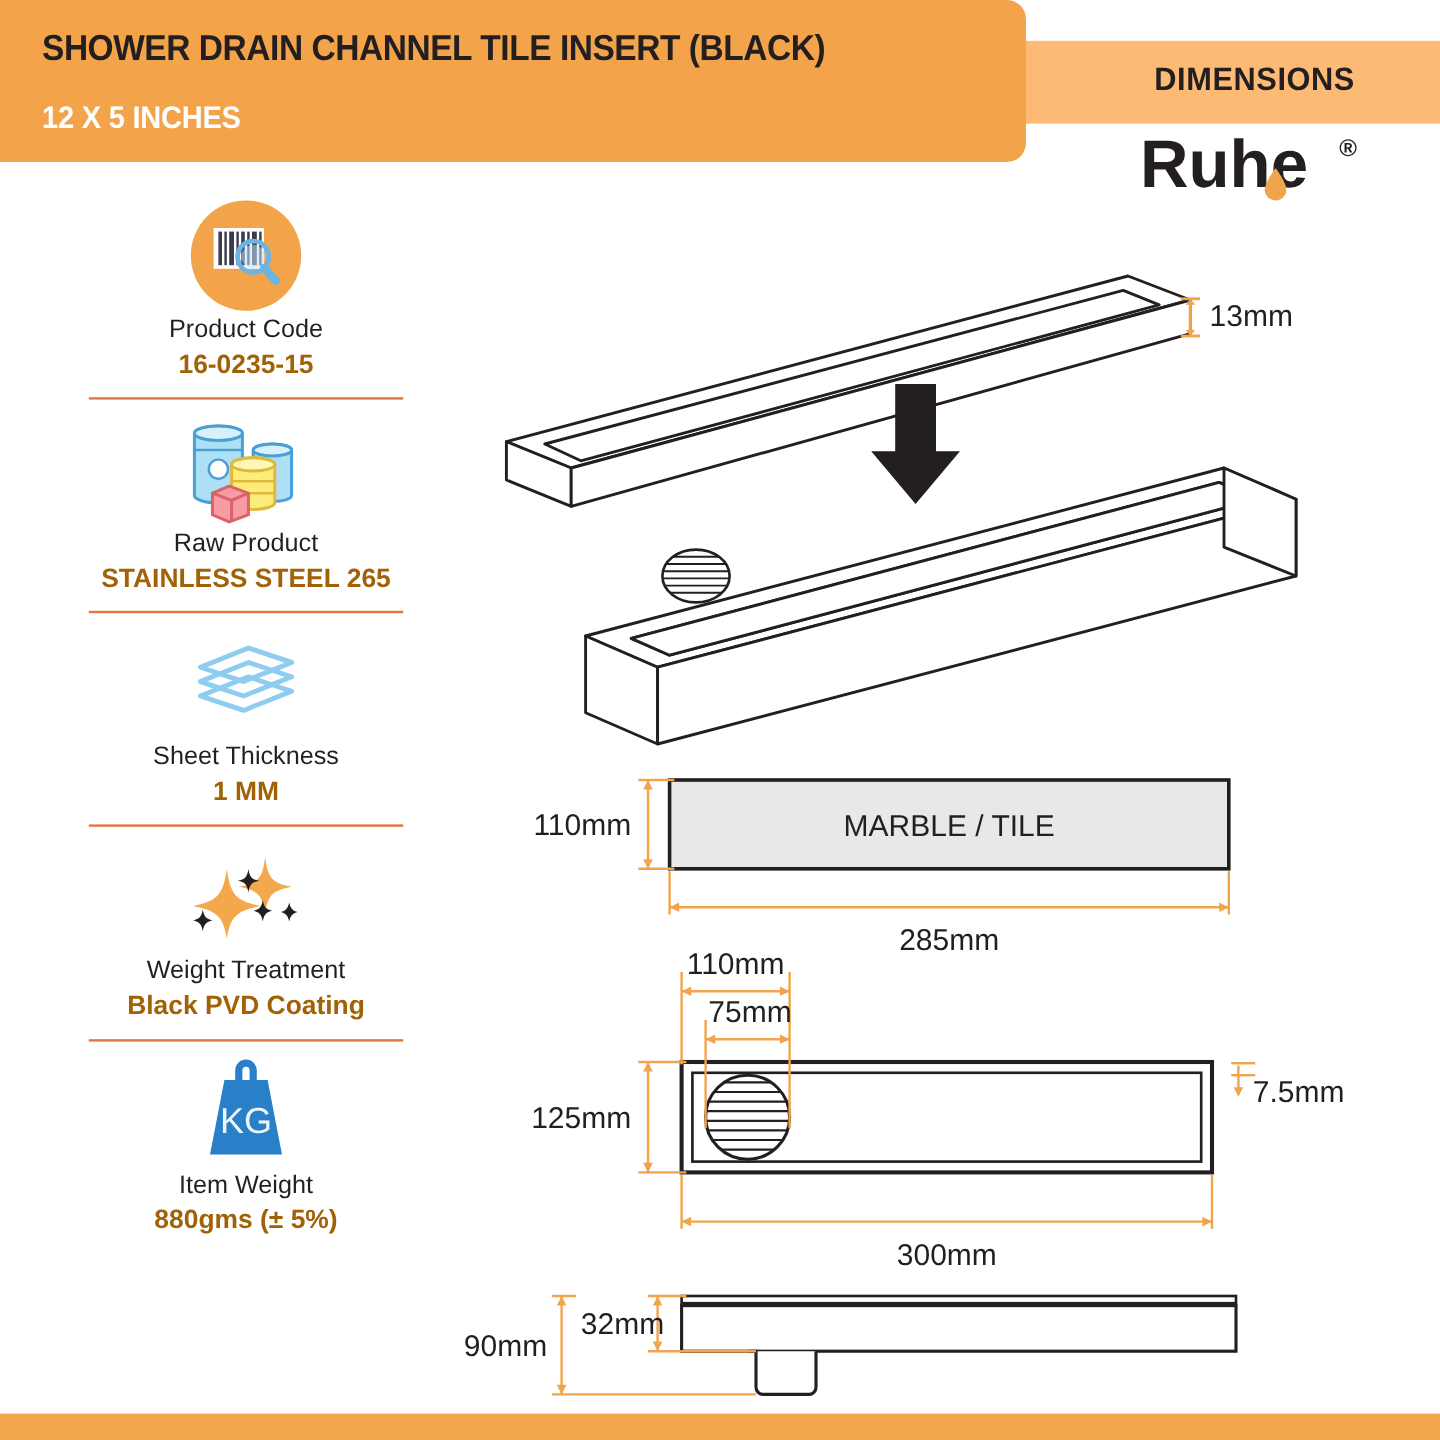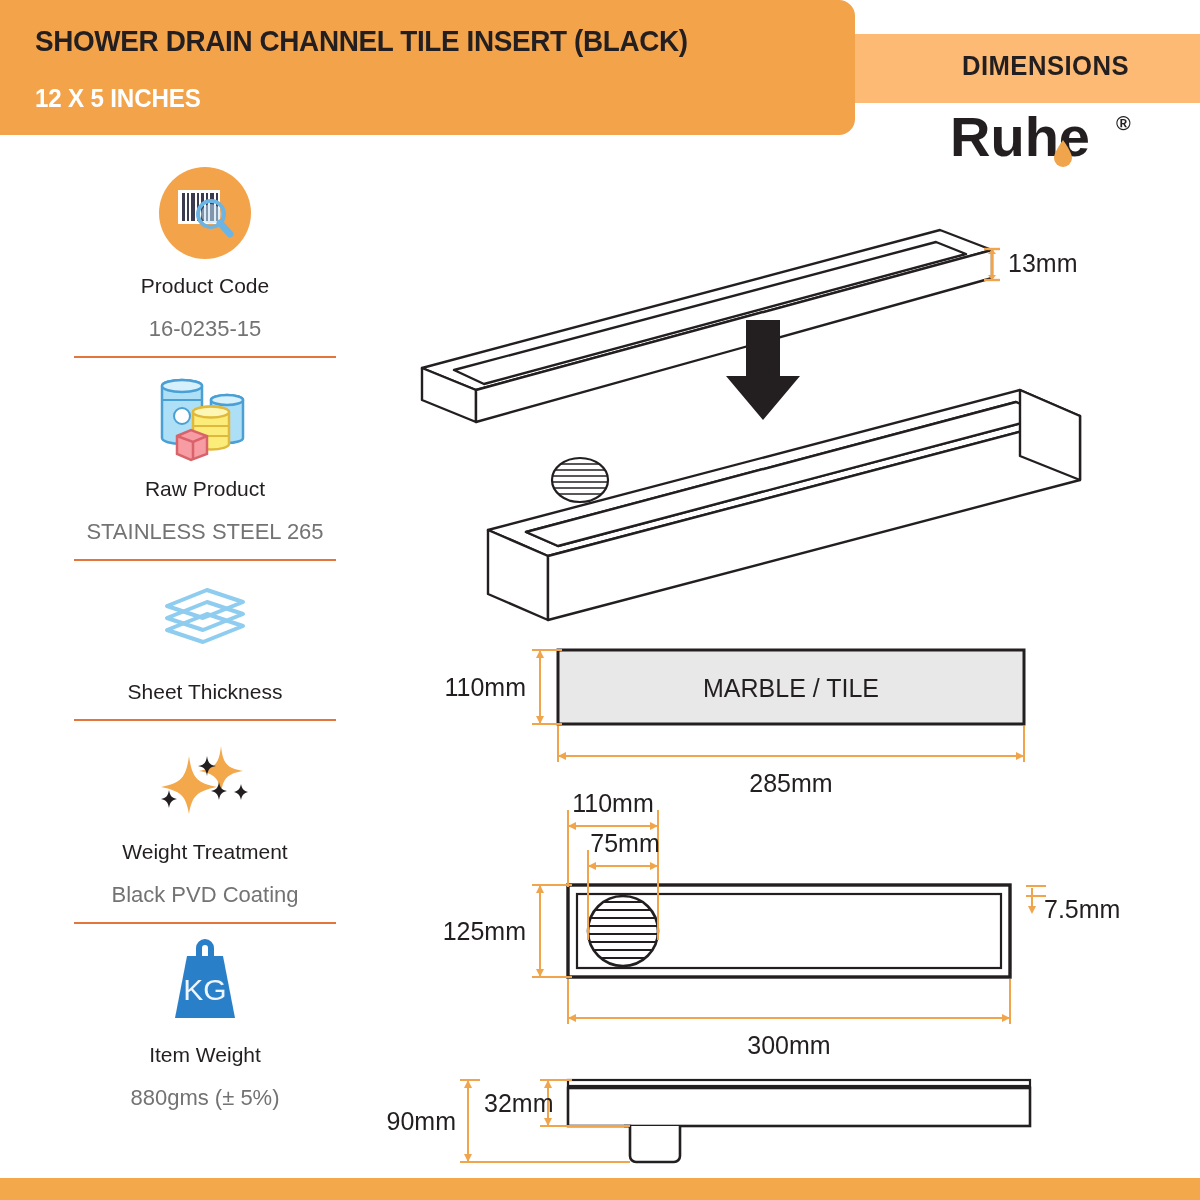--- a/index.html
+++ b/index.html
@@ -39,22 +39,22 @@
     transform:scaleX(0.95);
   }
   .logo{
     position:absolute;left:950px;top:108px;width:210px;height:62px;
   }
 
   
   .sidebar{position:absolute;left:60px;top:165px;width:290px;}
   .spec{position:relative;text-align:center;}
   .spec-icon{height:96px;display:flex;align-items:center;justify-content:center;}
-  .spec-label{font-size:21px;color:#231f20;line-height:1.18;margin-top:13px;}
-  .spec-value{font-size:22px;font-weight:normal;color:#737373;line-height:1.2;margin-top:17px;}
+  .spec-label{font-size:21px;color:#231f20;line-height:1.18;margin-top:2px;}
+  .spec-value{font-size:22px;font-weight:bold;color:#a16207;line-height:1.2;margin-top:3px;}
   .divider{height:2px;background:#e2763c;margin:14px 14px 10px 14px;}
 
   .badge-circle{
     width:92px;height:92px;border-radius:50%;background:#f3a34a;
     display:flex;align-items:center;justify-content:center;
   }
 
   
   .drawings{position:absolute;left:380px;top:150px;width:820px;height:1030px;}
   .dimtxt{font-size:25px;fill:#231f20;font-family:"Liberation Sans", sans-serif;}
@@ -155,20 +155,21 @@
       <div class="spec-icon">
         <svg width="116" height="70" viewBox="0 0 116 70">
           <g fill="none" stroke="#8ecdf0" stroke-width="4" stroke-linejoin="round">
             <path d="M20 46 L56 58 L96 42 L60 30 Z"></path>
             <path d="M20 34 L56 46 L96 30 L60 18 Z"></path>
             <path d="M20 22 L56 34 L96 18 L60 6 Z"></path>
           </g>
         </svg>
       </div>
       <div class="spec-label">Sheet Thickness</div>
+      <div class="spec-value">1 MM</div>
     </div>
 
     <div class="divider"></div>
 
     <div class="spec">
       <div class="spec-icon">
         <svg width="120" height="78" viewBox="0 0 120 78">
           <path d="M44 16 C47 38 52 43 72 47 C52 51 47 56 44 74 C41 56 36 51 16 47 C36 43 41 38 44 16 Z" fill="#f4a84c"></path>
           <path d="M76 6 C78 24 82 28 98 31 C82 34 78 38 76 54 C74 38 70 34 54 31 C70 28 74 24 76 6 Z" fill="#f4a84c"></path>
           <path d="M62 16 C63 23 65 25 71 26 C65 27 63 29 62 36 C61 29 59 27 53 26 C59 25 61 23 62 16 Z" fill="#231f20"></path>

